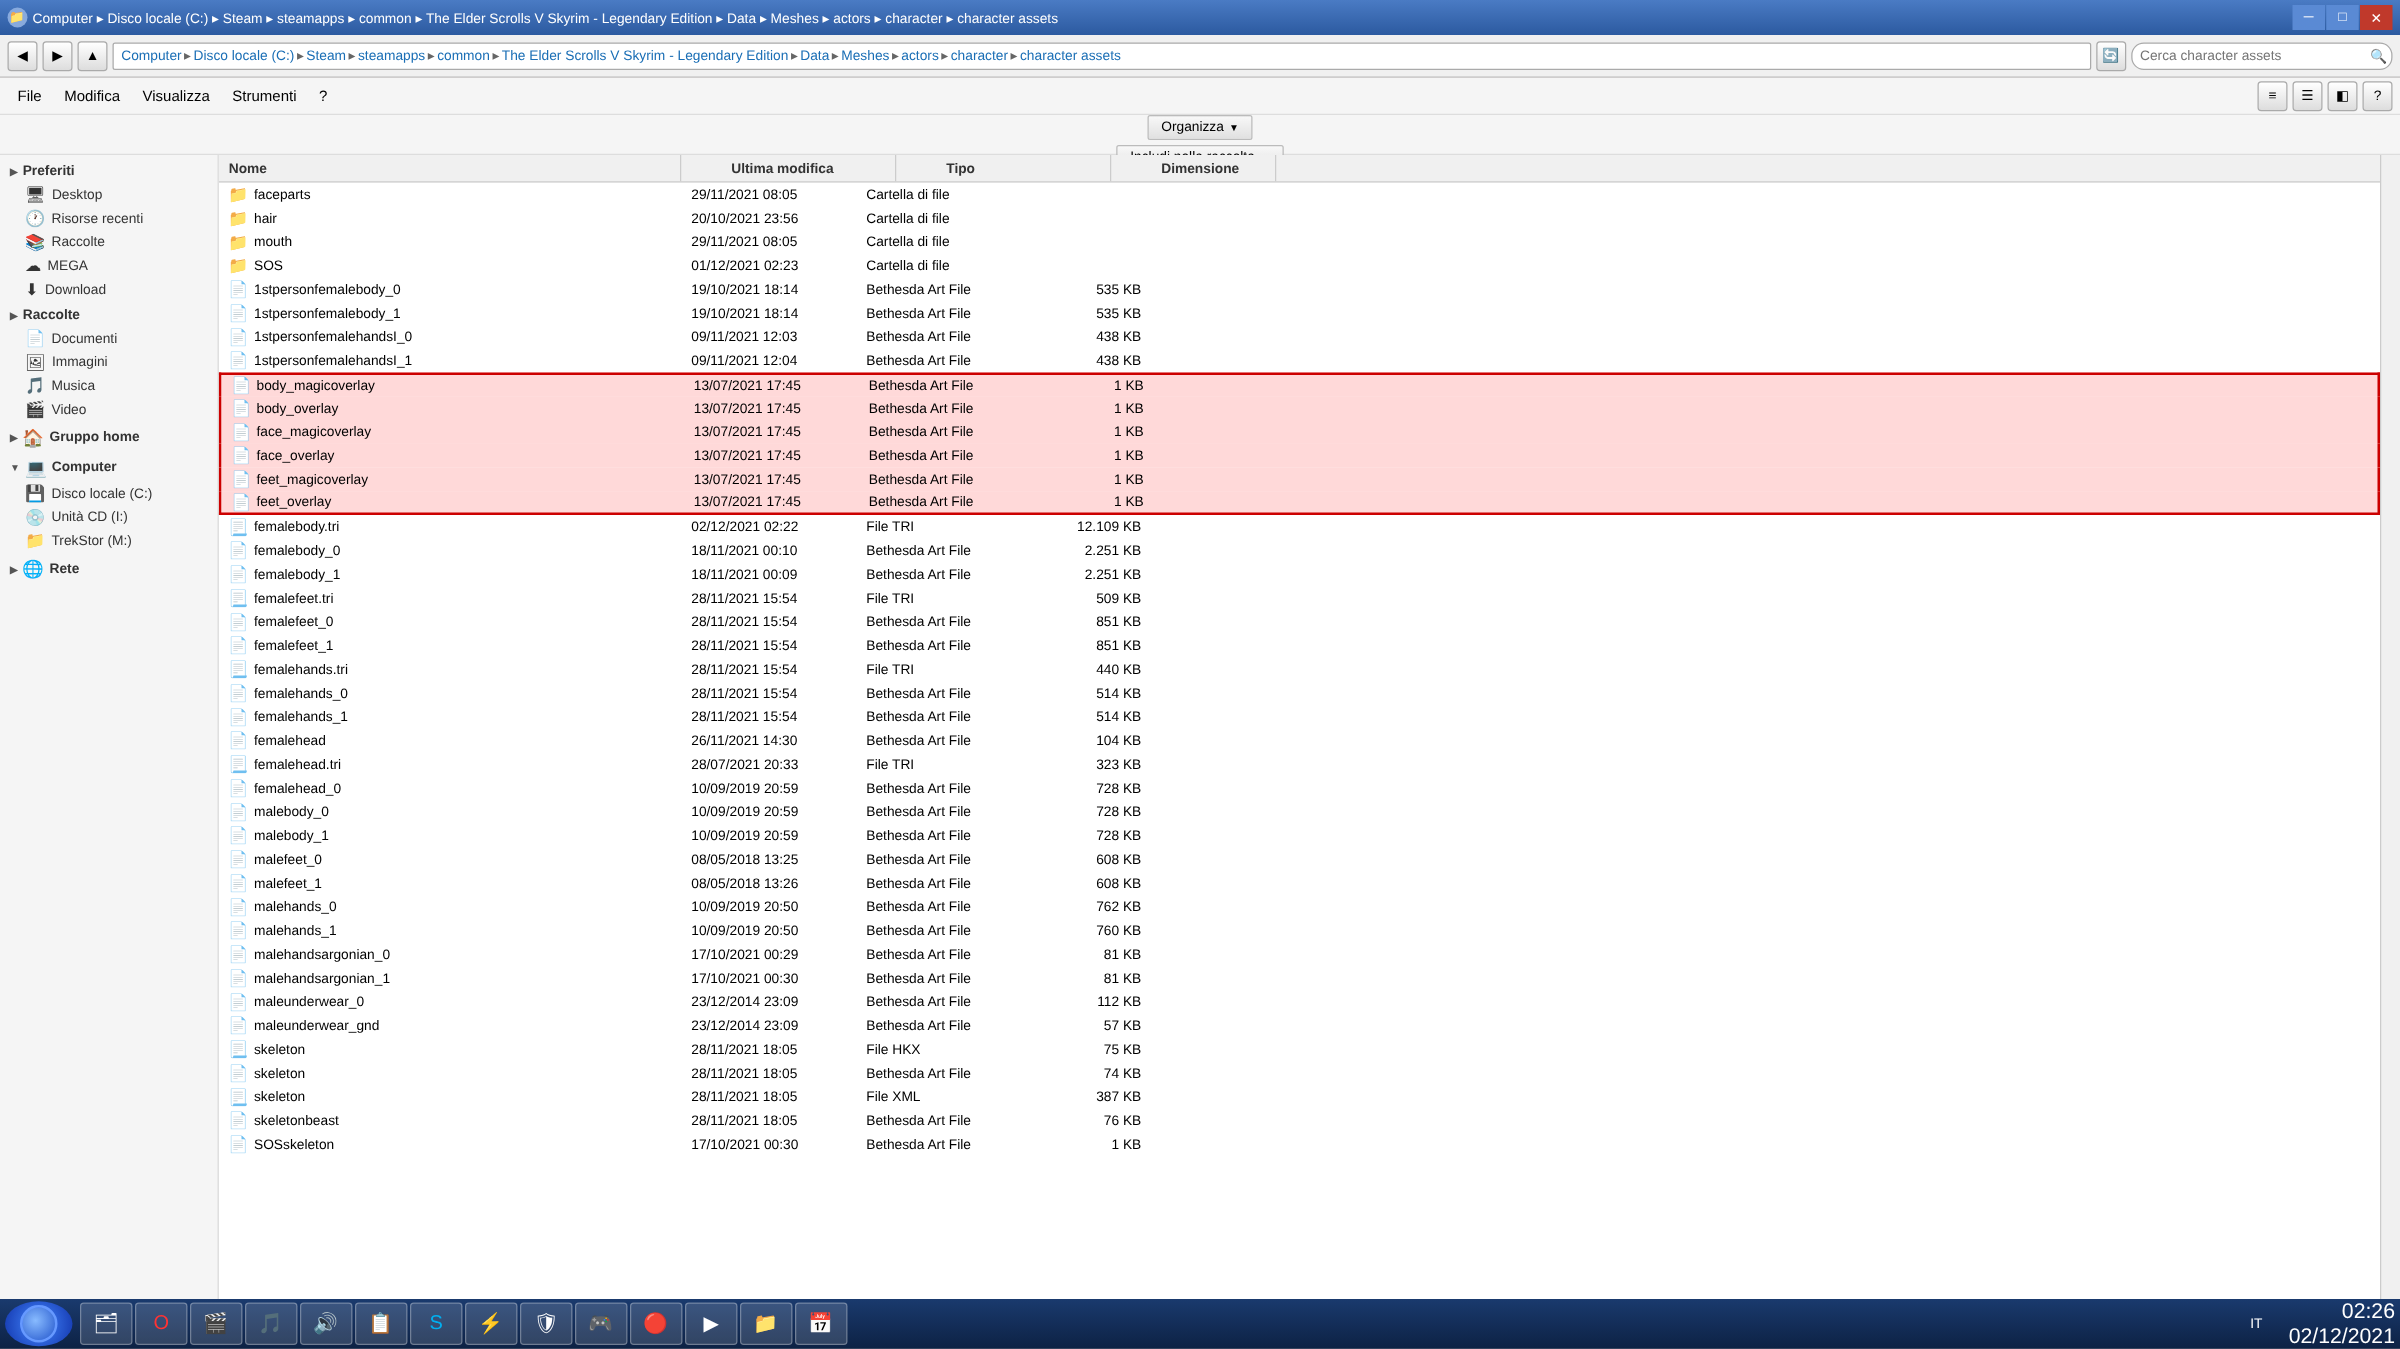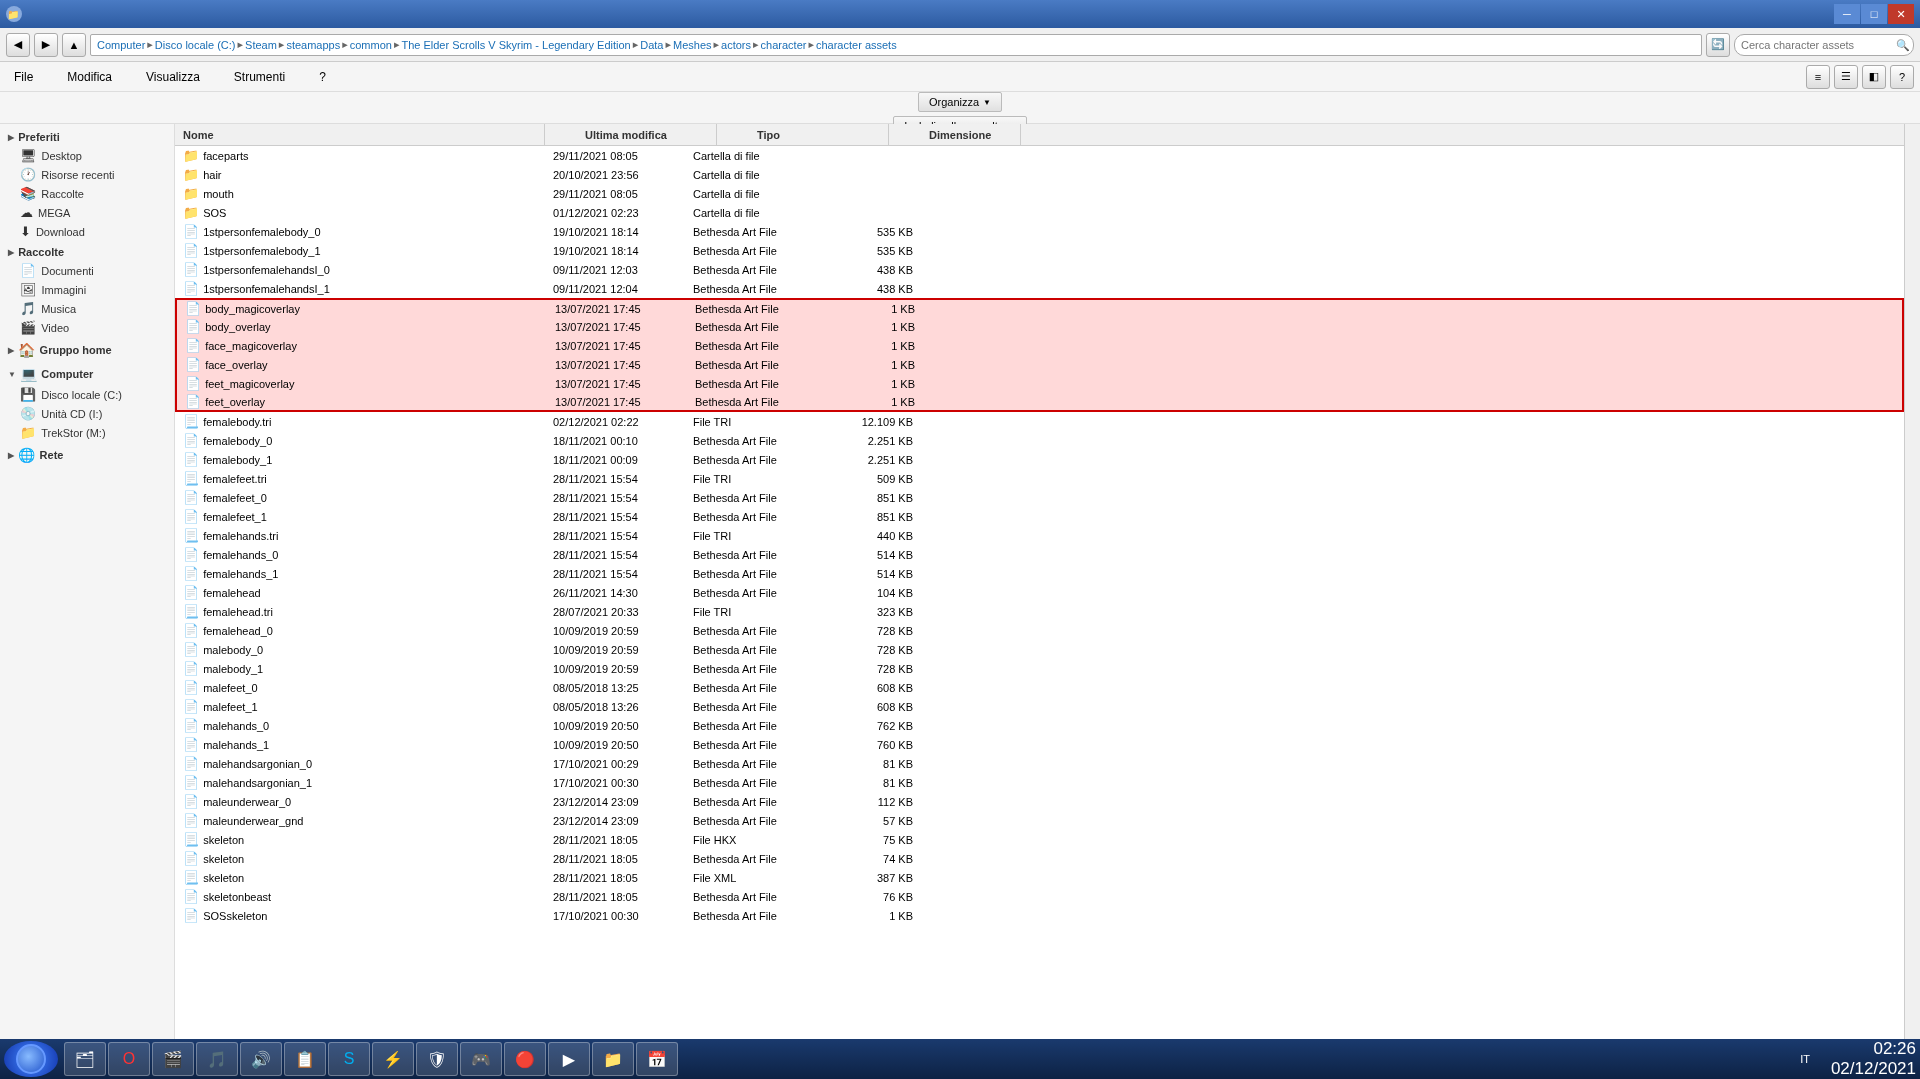--- a/index.html
+++ b/index.html
@@ -41,32 +41,32 @@
       border: 1px solid #aaa;
       border-radius: 2px;
       display: flex;
       align-items: center;
       padding: 0 6px;
       font-size: 11px;
       overflow: hidden;
     }
     .breadcrumb-item { color: #1a6eb5; cursor: pointer; white-space: nowrap; }
     .breadcrumb-sep { color: #666; margin: 0 2px; }
-    .search-bar { width: 180px; height: 22px; border: 1px solid #aaa; border-radius: 10px; padding: 0 20px 0 6px; font-size: 11px; background: white; }
+    .search-bar { width: 209px; height: 22px; border: 1px solid #aaa; border-radius: 10px; padding: 0 20px 0 6px; font-size: 11px; background: white; }
     .search-wrapper { position: relative; }
     .search-icon-btn { position: absolute; right: 4px; top: 50%; transform: translateY(-50%); background: none; border: none; cursor: pointer; font-size: 11px; color: #666; }
 
     
     .toolbar {
       height: 30px;
       background: #f5f5f5;
       border-bottom: 1px solid #ddd;
       display: flex;
       padding: 0 6px;
-      gap: 18px;
+      gap: 2px;
     }
     .menu-btn { padding: 2px 8px; background: none; border: none; cursor: pointer; font-size: 12px; color: #000; }
     .toolbar-right { margin-left: auto; display: flex; align-items: center; gap: 4px; }
 
     
     .action-bar {
       height: 32px;
       background: #f5f5f5;
       border-bottom: 1px solid #ddd;
       display: flex;
@@ -242,20 +242,21 @@
     .file-row.red-selected {
       background: rgba(255, 180, 180, 0.5);
     }
   </style>
 </head>
 <body>
 
 <div class="title-bar">
   <div class="title-bar-left">
     <div class="title-bar-icon">📁</div>
+    <span class="title-bar-path">Computer ▸ Disco locale (C:) ▸ Steam ▸ steamapps ▸ common ▸ The Elder Scrolls V Skyrim - Legendary Edition ▸ Data ▸ Meshes ▸ actors ▸ character ▸ character assets</span>
   </div>
   <div class="title-bar-controls">
     <button class="title-bar-btn">─</button>
     <button class="title-bar-btn">□</button>
     <button class="title-bar-btn close">✕</button>
   </div>
 </div>
 
 <div class="address-bar">
   <button class="nav-btn">◀</button>

